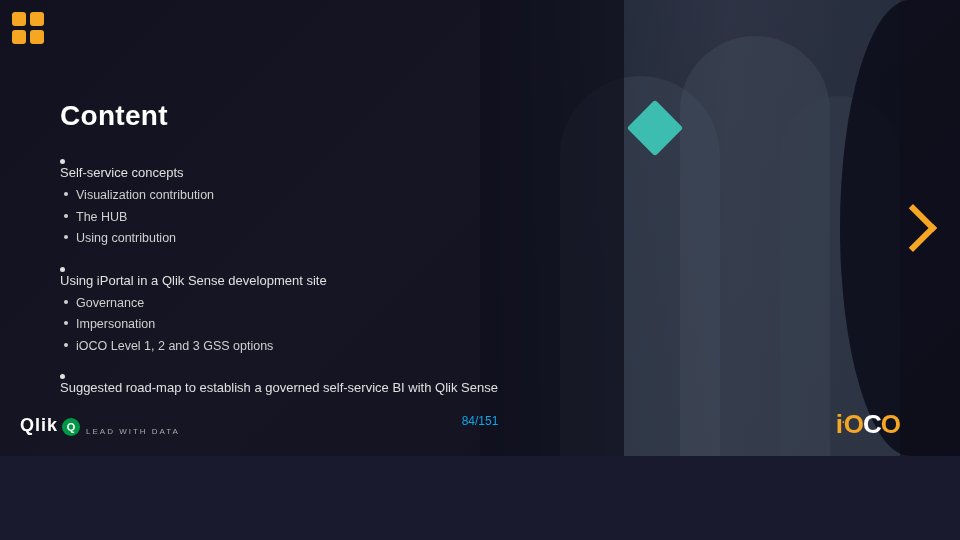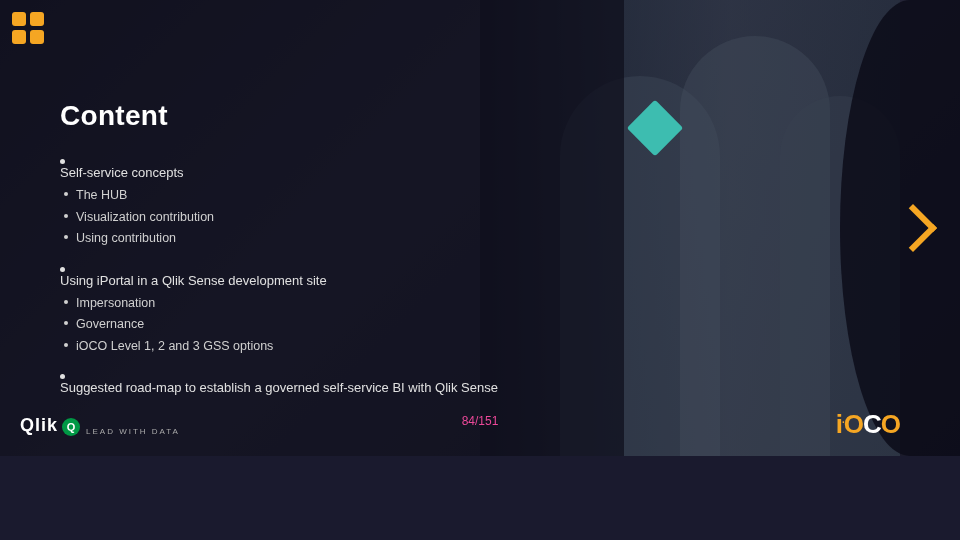--- a/index.html
+++ b/index.html
@@ -162,21 +162,21 @@
       margin-right: 8px;
       flex-shrink: 0;
     }
 
     
     .page-number {
       position: absolute;
       bottom: 28px;
       left: 50%;
       transform: translateX(-50%);
-      color: #ec4899;
+      color: #0ea5e9;
       font-size: 12px;
       z-index: 20;
     }
 
     
     .qlik-brand {
       position: absolute;
       bottom: 20px;
       left: 20px;
       z-index: 20;
@@ -250,46 +250,46 @@
 
     <ul class="bullet-list">
 
       <li>
         <span class="bullet-dot"></span>
         <div>
           <span>Self-service concepts</span>
           <ul class="sub-list">
             <li>
               <span class="sub-bullet"></span>
+              <span>Visualization contribution</span>
+            </li>
+            <li>
+              <span class="sub-bullet"></span>
               <span>The HUB</span>
-            </li>
-            <li>
-              <span class="sub-bullet"></span>
-              <span>Visualization contribution</span>
             </li>
             <li>
               <span class="sub-bullet"></span>
               <span>Using contribution</span>
             </li>
           </ul>
         </div>
       </li>
 
       <li>
         <span class="bullet-dot"></span>
         <div>
           <span>Using iPortal in a Qlik Sense development site</span>
           <ul class="sub-list">
             <li>
               <span class="sub-bullet"></span>
+              <span>Governance</span>
+            </li>
+            <li>
+              <span class="sub-bullet"></span>
               <span>Impersonation</span>
-            </li>
-            <li>
-              <span class="sub-bullet"></span>
-              <span>Governance</span>
             </li>
             <li>
               <span class="sub-bullet"></span>
               <span>iOCO Level 1, 2 and 3 GSS options</span>
             </li>
           </ul>
         </div>
       </li>
 
       <li>

